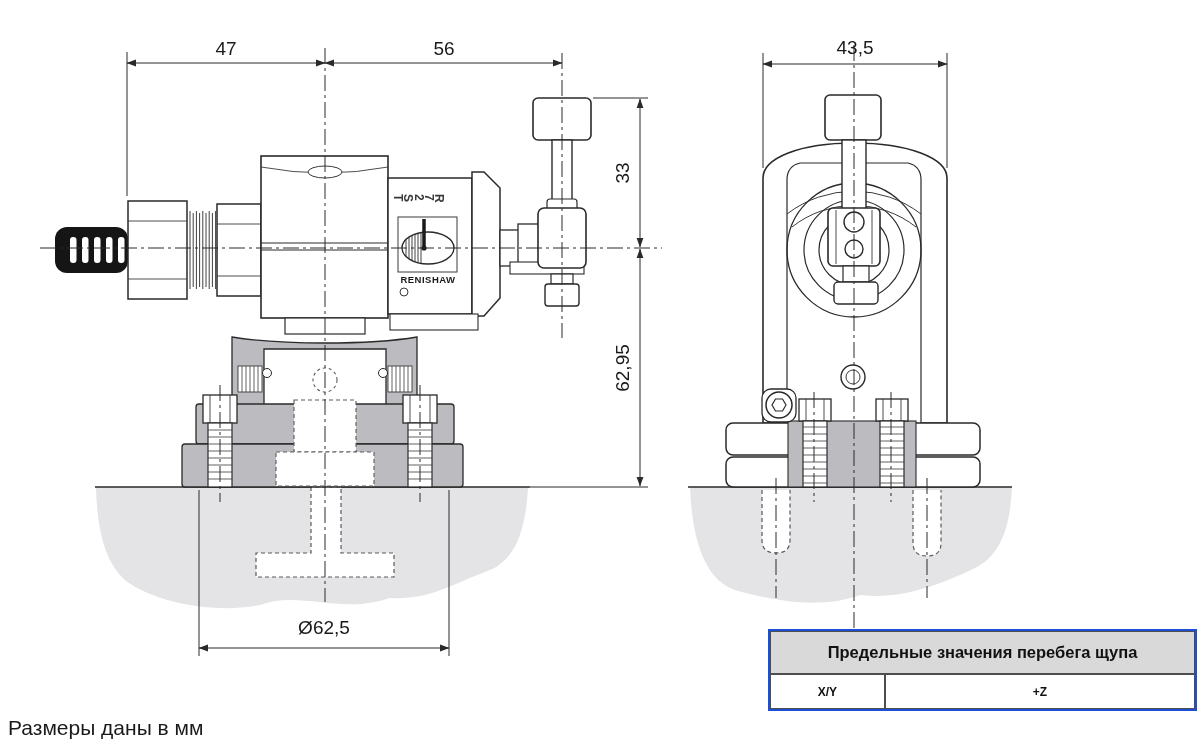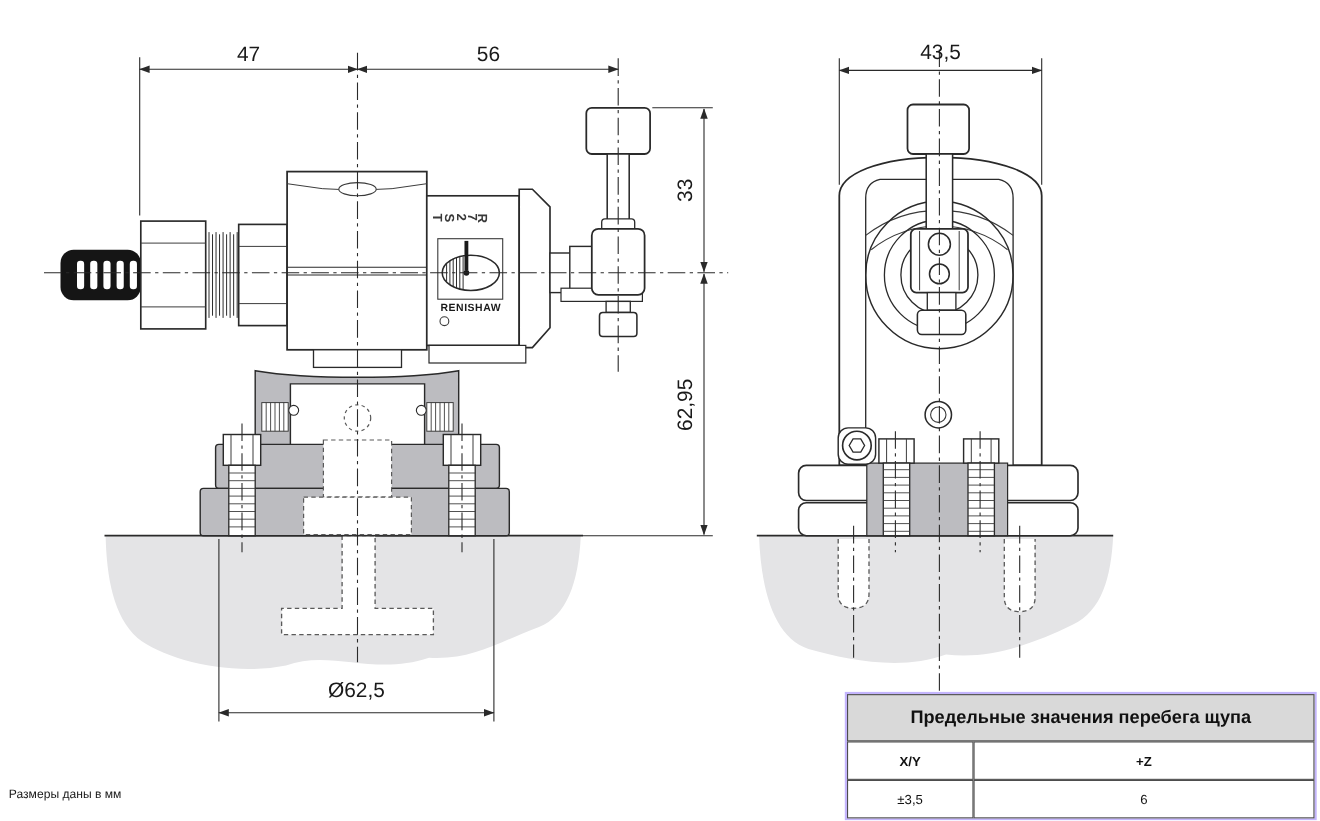--- a/index.html
+++ b/index.html
@@ -5,29 +5,29 @@
   html,body{margin:0;padding:0;background:#fff;}
   .stage{position:relative;width:1200px;height:746px;background:#ffffff;overflow:hidden;
          font-family:"Liberation Sans",sans-serif;}
   svg text{font-family:"Liberation Sans",sans-serif;fill:#1a1a1a;}
   .dimtxt{font-size:19px;}
   .brandtxt{font-size:9.5px;font-weight:bold;letter-spacing:.5px;}
   .modeltxt{font-size:12px;font-weight:bold;letter-spacing:3px;fill:#3a3a3a;}
 
   
   .overrun{position:absolute;left:768px;top:629px;width:429px;border-collapse:separate;
-           border-spacing:0;border:2px solid #c4b5fd;background:#fff;}
+           border-spacing:0;border:2px solid #1d4ed8;background:#fff;}
   .overrun td{border:1px solid #4d4d4d;text-align:center;vertical-align:middle;
               font-size:12px;color:#111;}
   .overrun .hdr td{background:#d9d9d9;font-weight:bold;font-size:16.5px;height:39px;}
   .overrun .cols td{font-weight:bold;height:31px;}
   .overrun .vals td{height:31px;}
   .overrun td.c1{width:27%;}
 
-  .footnote{position:absolute;left:8px;top:716px;font-size:11px;color:#1a1a1a;}
+  .footnote{position:absolute;left:8px;top:716px;font-size:21px;color:#1a1a1a;}
 </style>
 </head>
 <body>
 
 <div class="stage">
 
 <svg width="1200" height="746" viewBox="0 0 1200 746">
   <defs>
     <marker id="ar" viewBox="0 0 10 10" refX="9" refY="5" markerWidth="10" markerHeight="10" orient="auto-start-reverse">
       <path d="M0,1.6 L9.5,5 L0,8.4 Z" fill="#2a2a2a"></path>
@@ -231,23 +231,19 @@
 
 <table class="overrun">
   <tbody>
     <tr class="hdr">
       <td colspan="2">Предельные значения перебега щупа</td>
     </tr>
     <tr class="cols">
       <td class="c1">X/Y</td>
       <td>+Z</td>
     </tr>
-    <tr class="vals">
-      <td class="c1">±3,5</td>
-      <td>6</td>
-    </tr>
   </tbody>
 </table>
 
 
 <div class="footnote">Размеры даны в мм</div>
 
 </div>
 
 </body></html>

